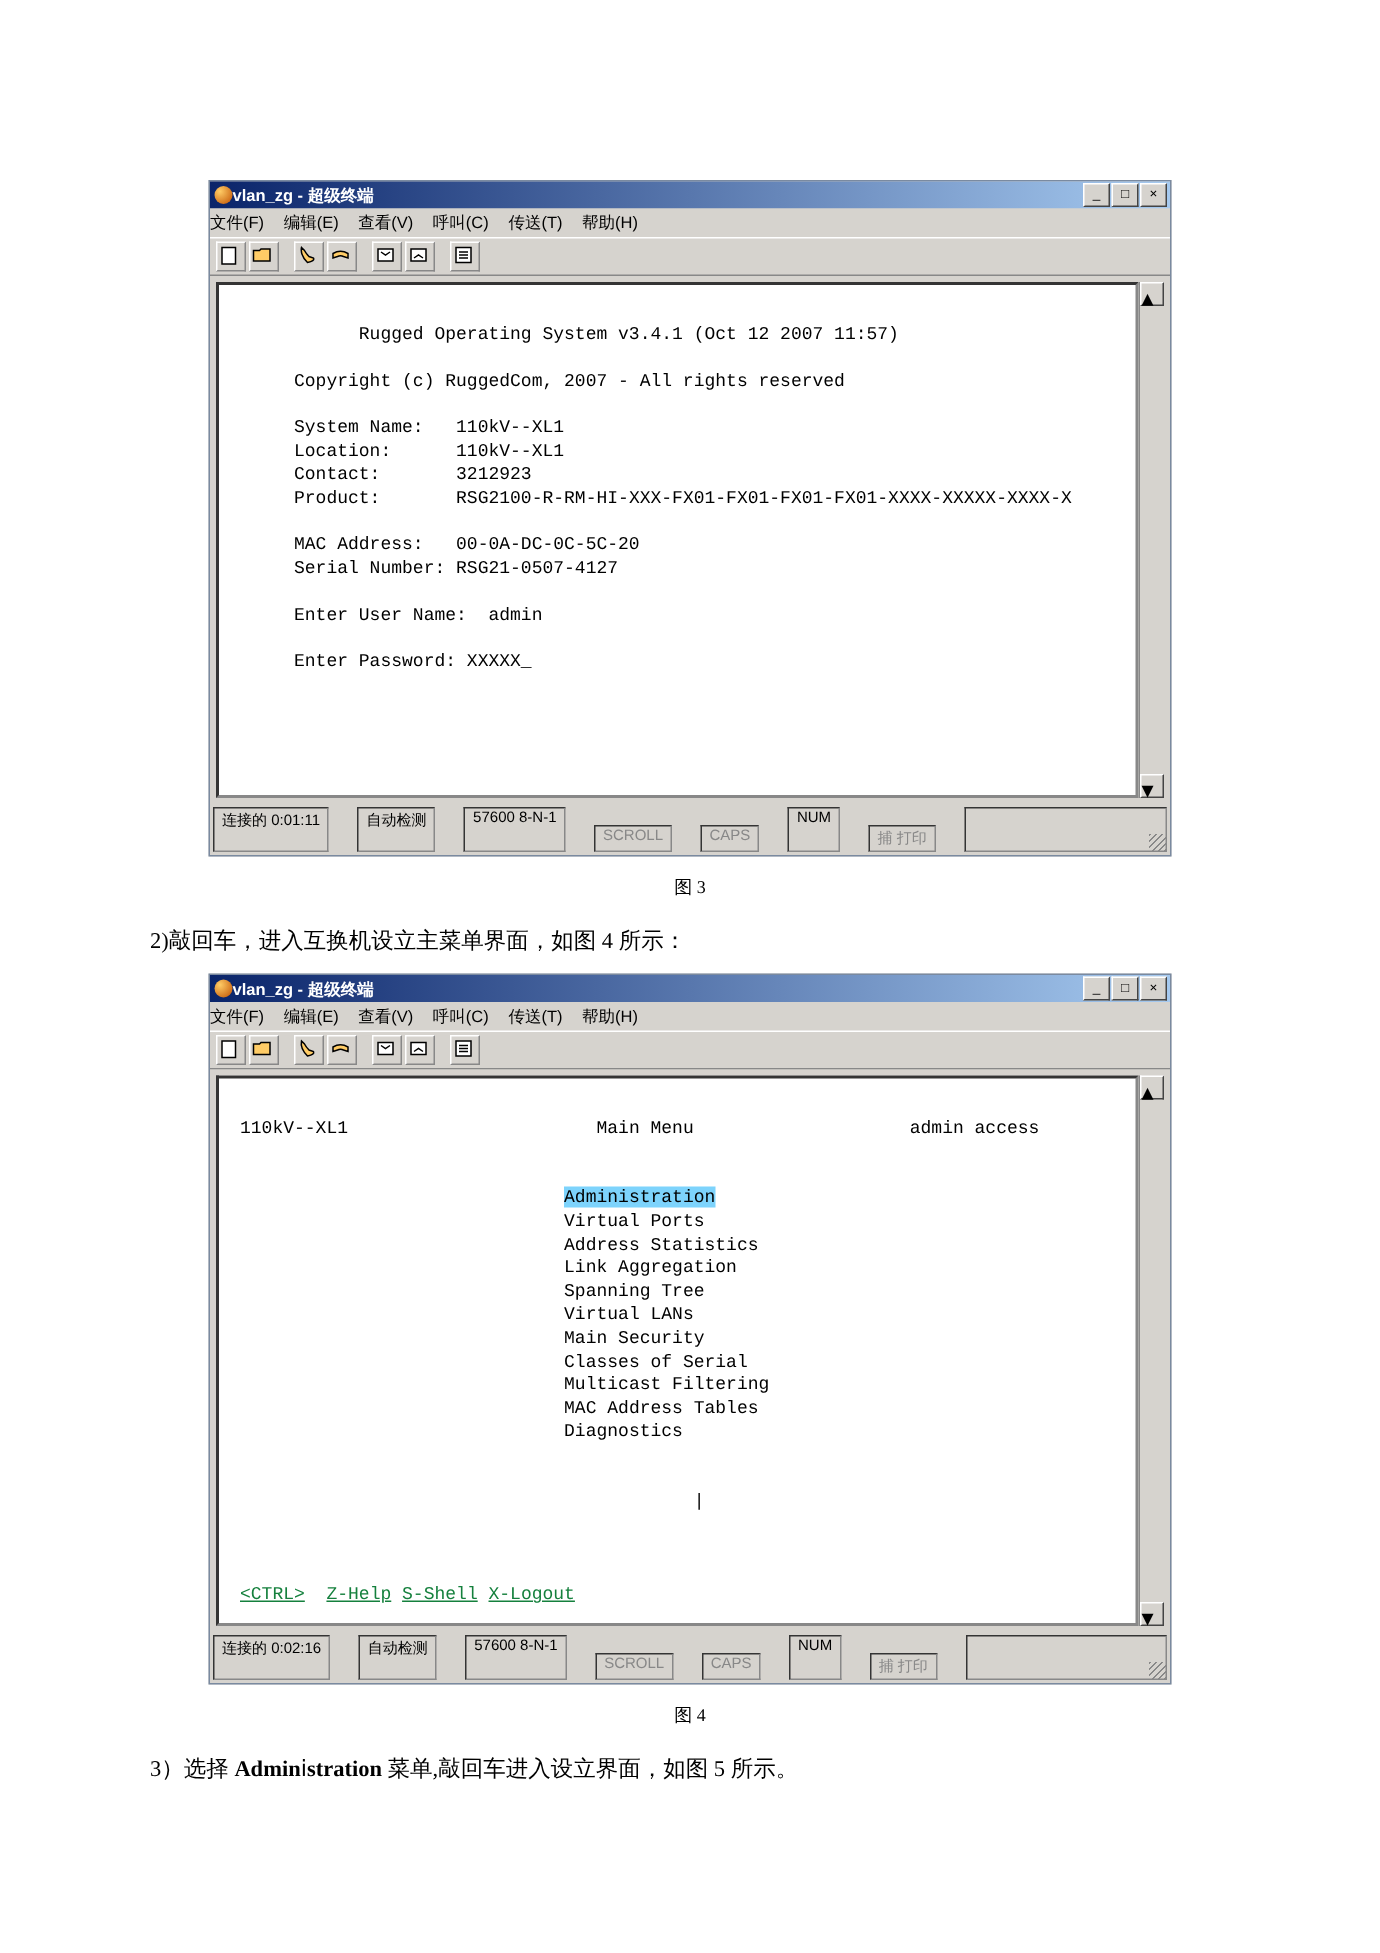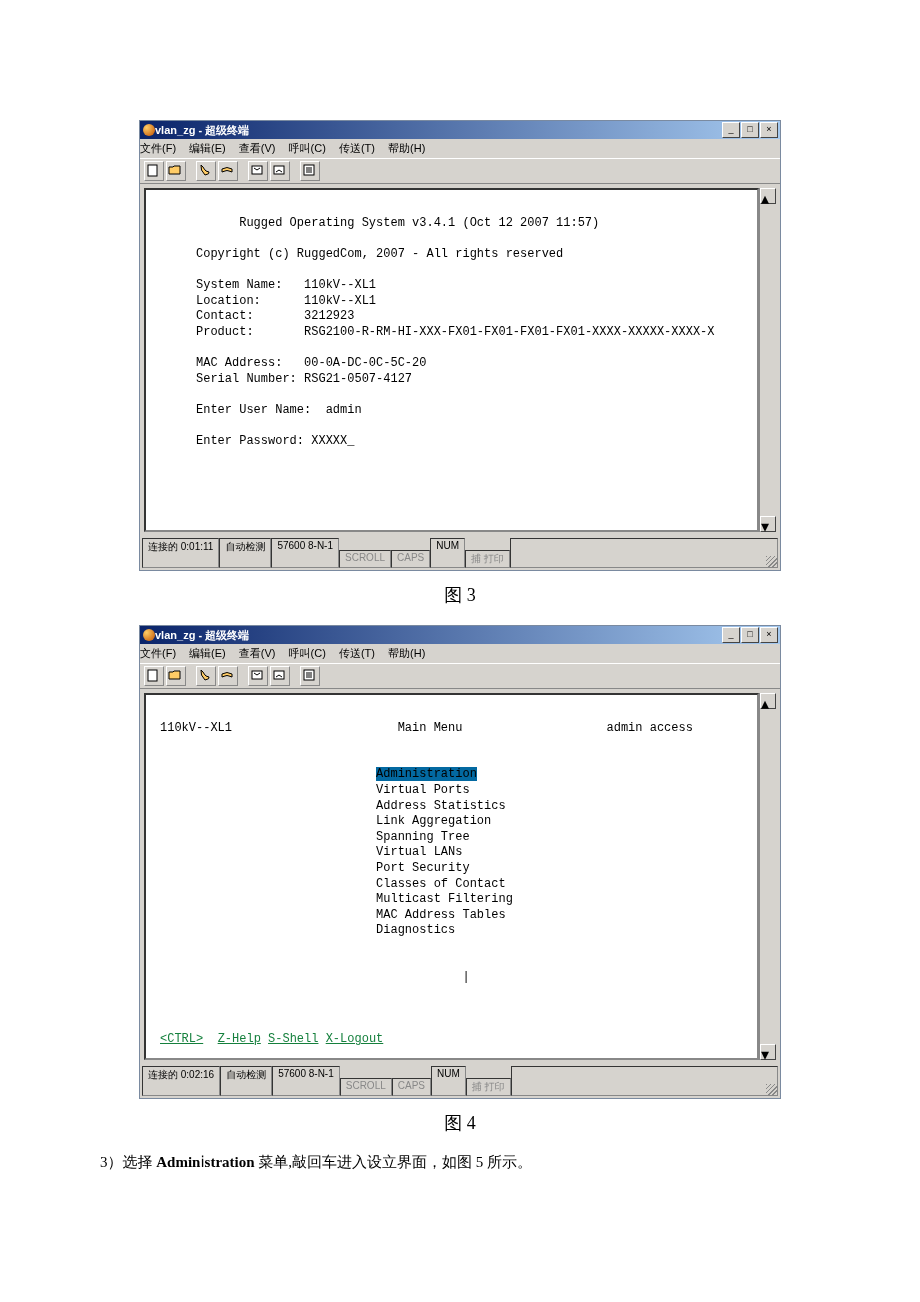--- a/index.html
+++ b/index.html
@@ -100,21 +100,21 @@
   font-family: "Courier New", monospace;
   font-size: 12px;
   line-height: 1.3;
   color: #000;
   flex: 1;
   min-height: 320px;
   white-space: pre;
   overflow: hidden;
 }
 .terminal .hl {
-  background: #0369a1;
+  background: #7dd3fc;
 }
 .terminal .gray-link {
   color: #15803d;
   text-decoration: underline;
 }
 .scrollbar {
   width: 16px;
   background: #d6d3ce;
   border-left: 1px solid #888;
   position: relative;
@@ -136,31 +136,31 @@
   position: absolute;
   bottom: 0; left: 0;
   background: #d6d3ce;
 }
 .statusbar {
   display: flex;
   font-size: 10px;
   font-family: "Tahoma", sans-serif;
   padding: 2px;
   background: #d6d3ce;
-  gap: 0;
+  gap: 19px;
 }
 .status-cell {
   border: 1px inset #888;
   padding: 1px 5px;
   background: #d6d3ce;
 }
 .status-dim { color: #888; margin-top: 12px; }
 .caption {
   text-align: center;
-  font-size: 18px;
+  font-size: 12px;
   margin: 10px 0 18px 0;
   font-family: "SimSun", serif;
 }
 .doc-text {
   font-size: 15px;
   margin: 8px 0 12px 40px;
   font-family: "SimSun", serif;
 }
 .doc-text .bold { font-family: "Times New Roman", serif; font-weight: bold; }
 .resize-grip {
@@ -263,20 +263,21 @@
     <div class="status-cell status-dim">CAPS</div>
     <div class="status-cell">NUM</div>
     <div class="status-cell status-dim">捕   打印</div>
     <div class="status-cell" style="flex:1"></div>
   </div>
   <div class="resize-grip"></div>
 </div>
 
 <div class="caption">图 3</div>
 
+<div class="doc-text">2)敲回车，进入互换机设立主菜单界面，如图 4 所示：</div>
 
 <div class="window">
   <div class="titlebar">
     <div class="titlebar-left">
       <div class="titlebar-icon"></div>
       <span class="titlebar-title">vlan_zg - 超级终端</span>
     </div>
     <div class="win-btns">
       <div class="win-btn">_</div>
       <div class="win-btn">□</div>
@@ -326,22 +327,22 @@
     <div class="terminal" style="min-height:300px">
 <span>110kV--XL1</span>                       <span>Main Menu</span>                    <span>admin access</span>
 
 
                               <span class="hl">Administration</span>
                               <span>Virtual Ports</span>
                               <span>Address Statistics</span>
                               <span>Link Aggregation</span>
                               <span>Spanning Tree</span>
                               <span>Virtual LANs</span>
-                              <span>Port Security</span>
-                              <span>Classes of Contact</span>
+                              <span>Main Security</span>
+                              <span>Classes of Serial</span>
                               <span>Multicast Filtering</span>
                               <span>MAC Address Tables</span>
                               <span>Diagnostics</span>
 
 
                                           |
 
 
 
 <span class="gray-link">&lt;CTRL&gt;</span>  <span class="gray-link">Z-Help</span> <span class="gray-link">S-Shell</span> <span class="gray-link">X-Logout</span>

